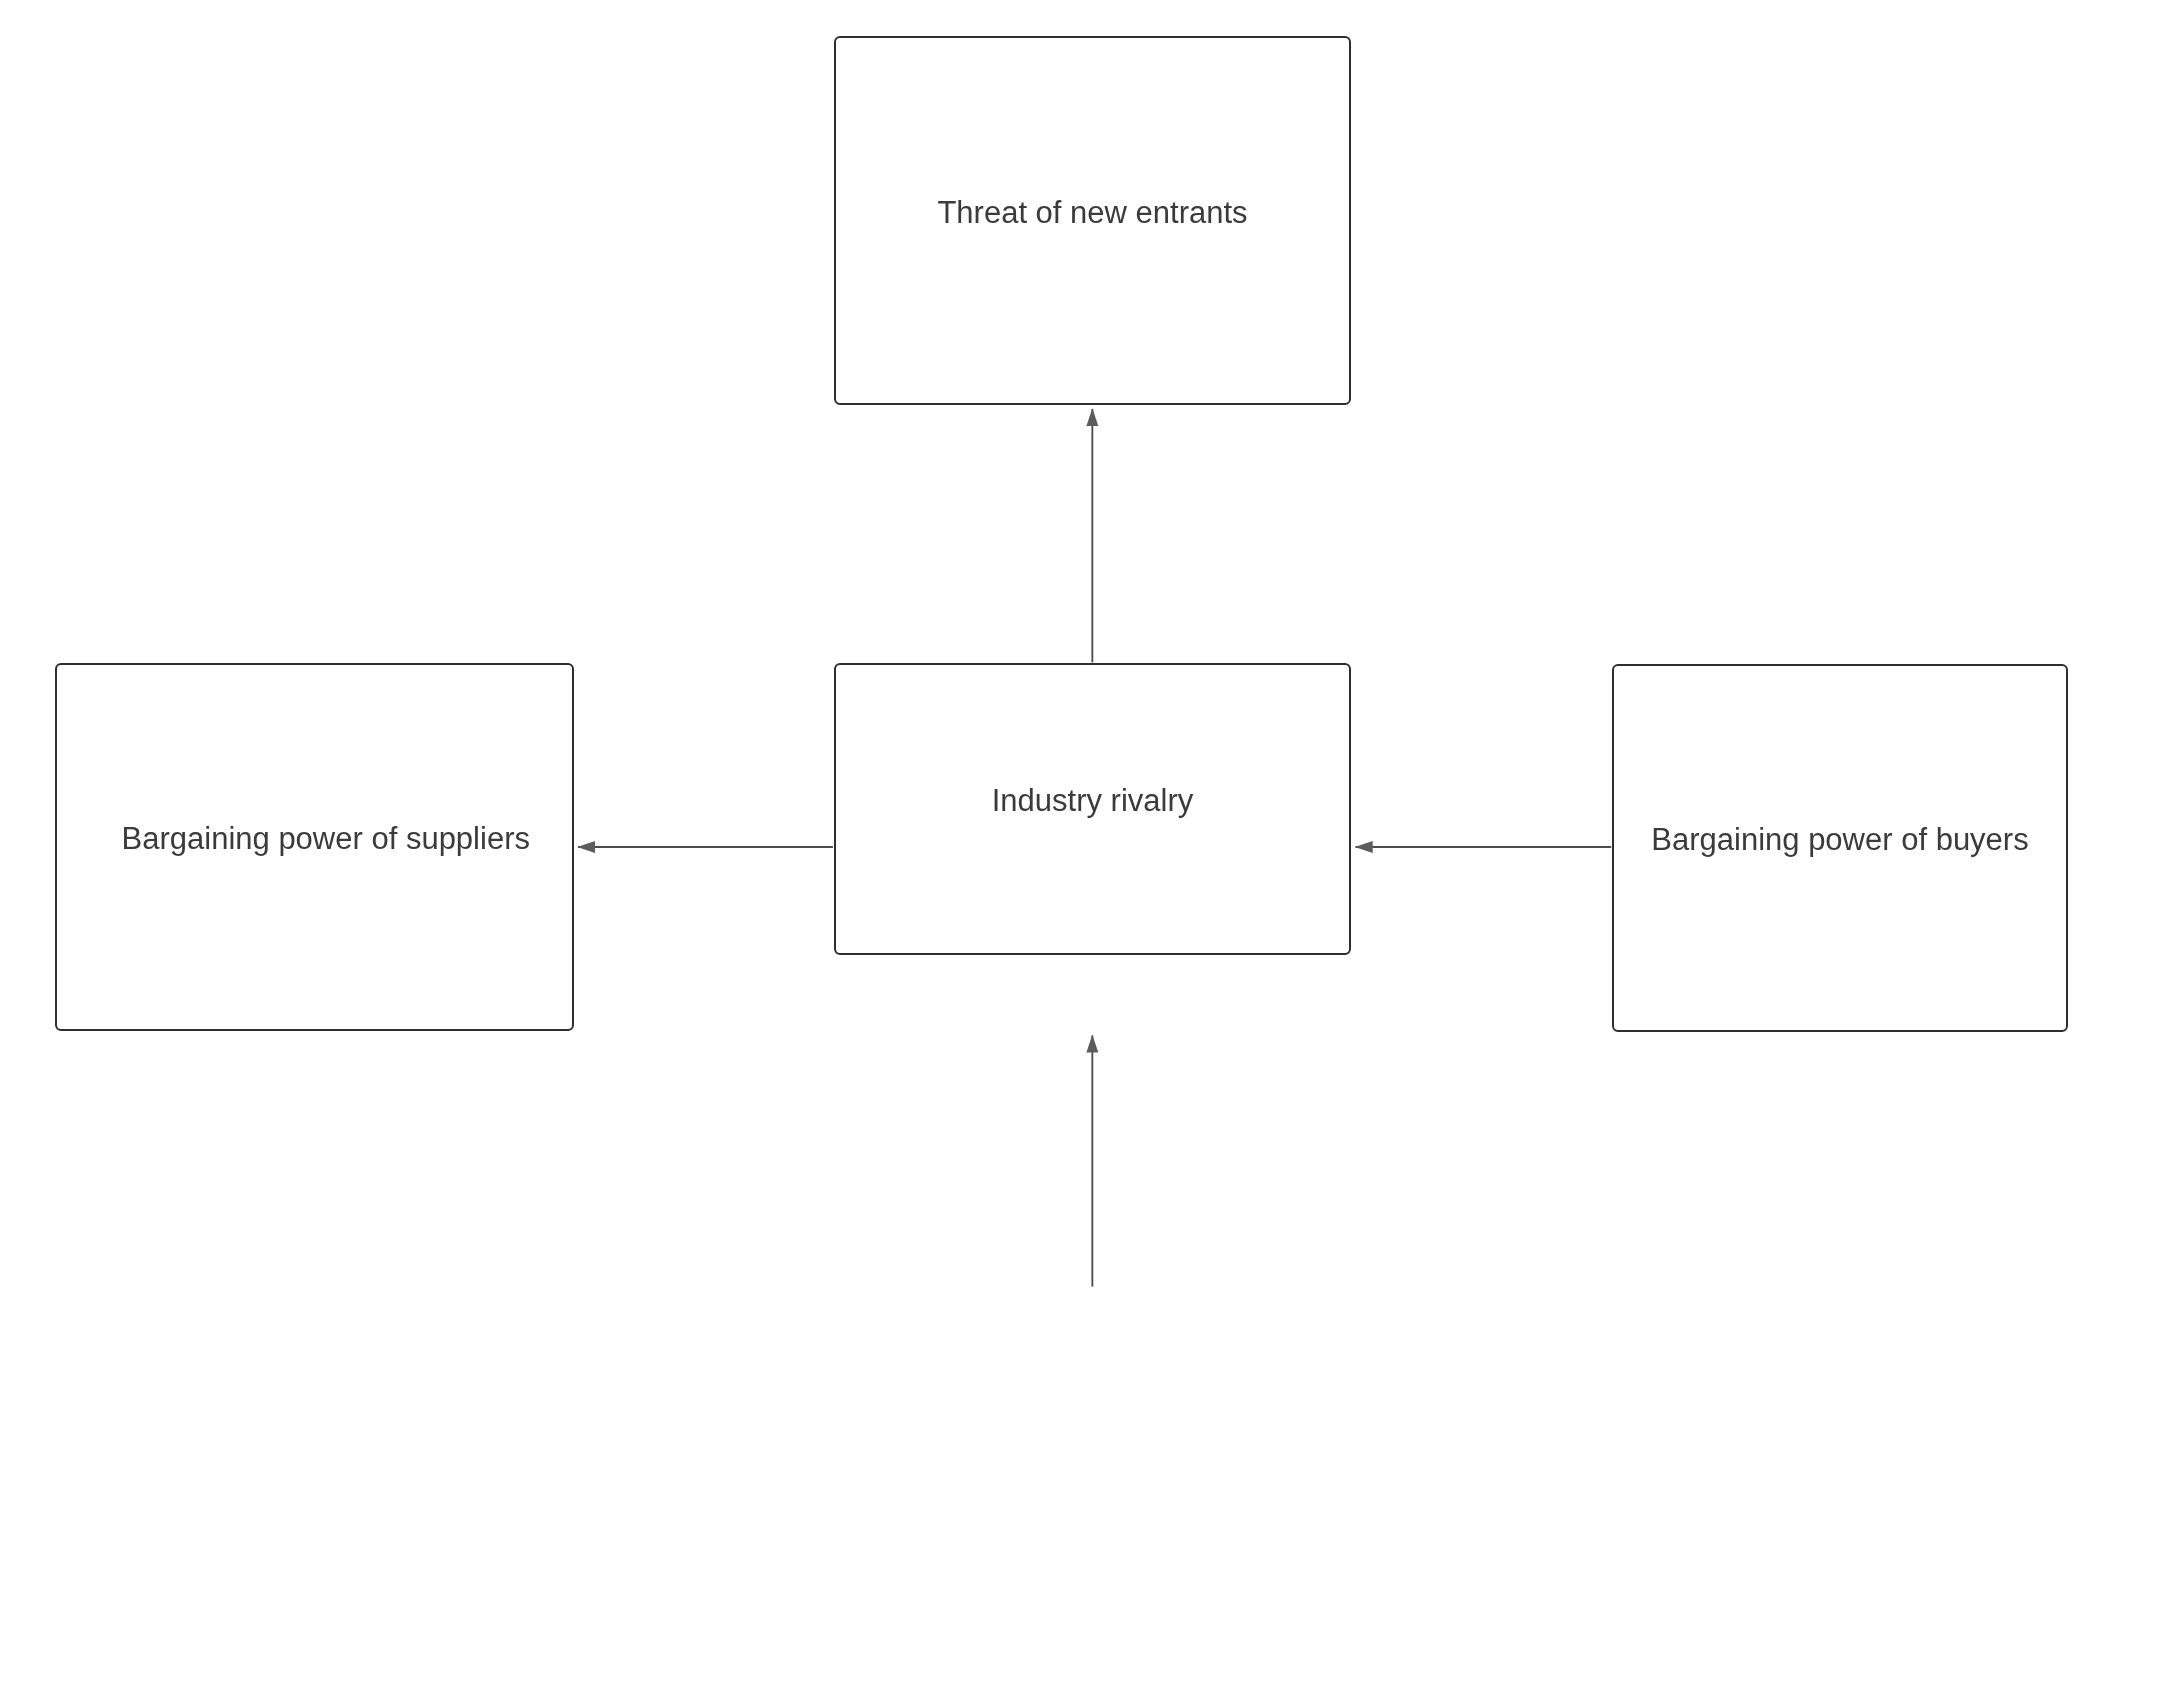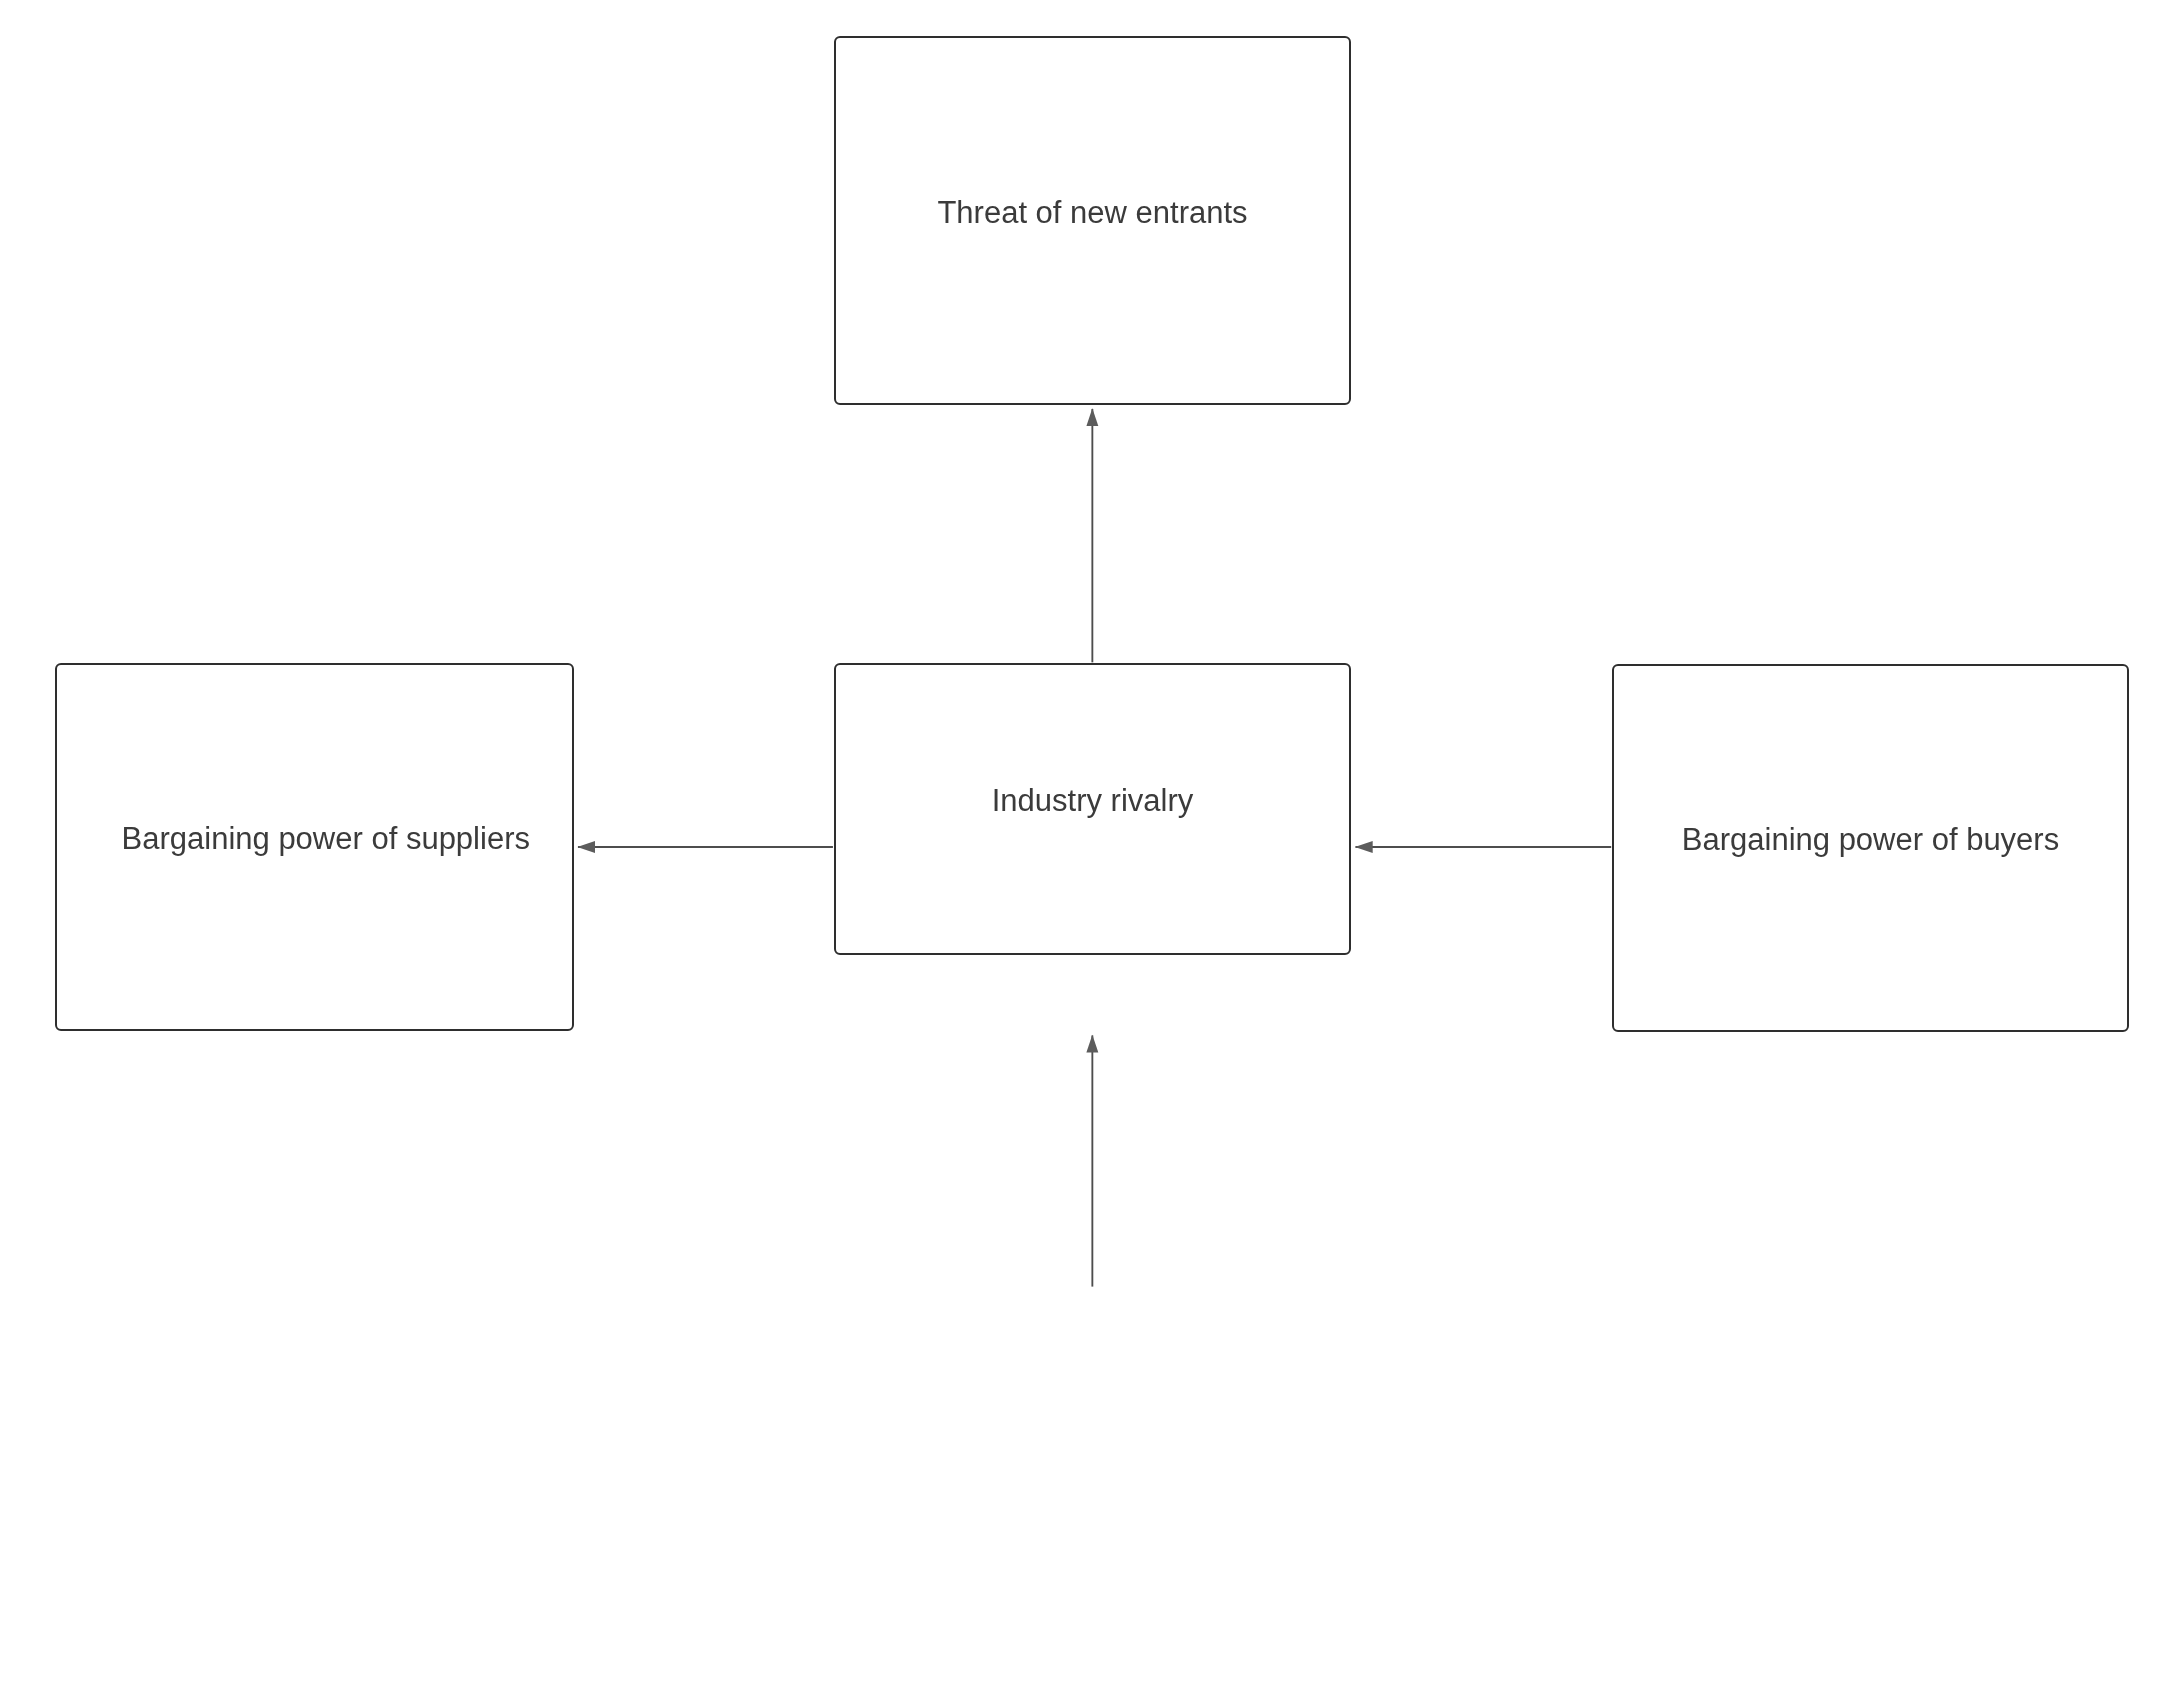--- a/index.html
+++ b/index.html
@@ -48,21 +48,21 @@
   .node-label {
     font-size: 31px;
     line-height: 1.25;
     color: var(--text-color);
     text-align: center;
     white-space: nowrap;
   }
   #node-top    { left: 834px; top:   36px; width: 517px; height: 369px; }
   #node-left   { left:   55px; top:  663px; width: 519px; height: 368px; padding-left: 36px; }
   #node-center { left: 834px; top:  663px; width: 517px; height: 292px; }
-  #node-right  { left: 1612px; top:  664px; width: 517px; height: 368px; }
+  #node-right  { left: 1612px; top:  664px; width: 456px; height: 368px; }
   #node-bottom { left: 834px; top: 1288px; width: 517px; height: 369px; }
 </style>
 </head>
 <body>
 
 <div class="canvas">
 
   <svg class="connectors" viewBox="0 0 2905 2282" xmlns="http://www.w3.org/2000/svg">
     <defs>
       <marker id="arrowhead" markerUnits="userSpaceOnUse" markerWidth="26" markerHeight="20" refX="23" refY="9.5" orient="auto">

